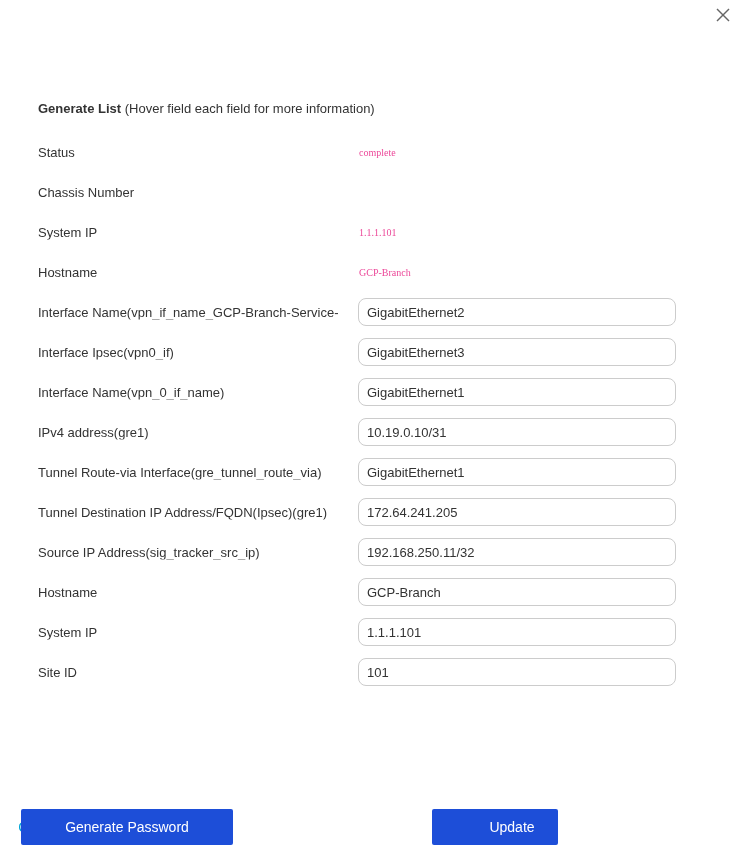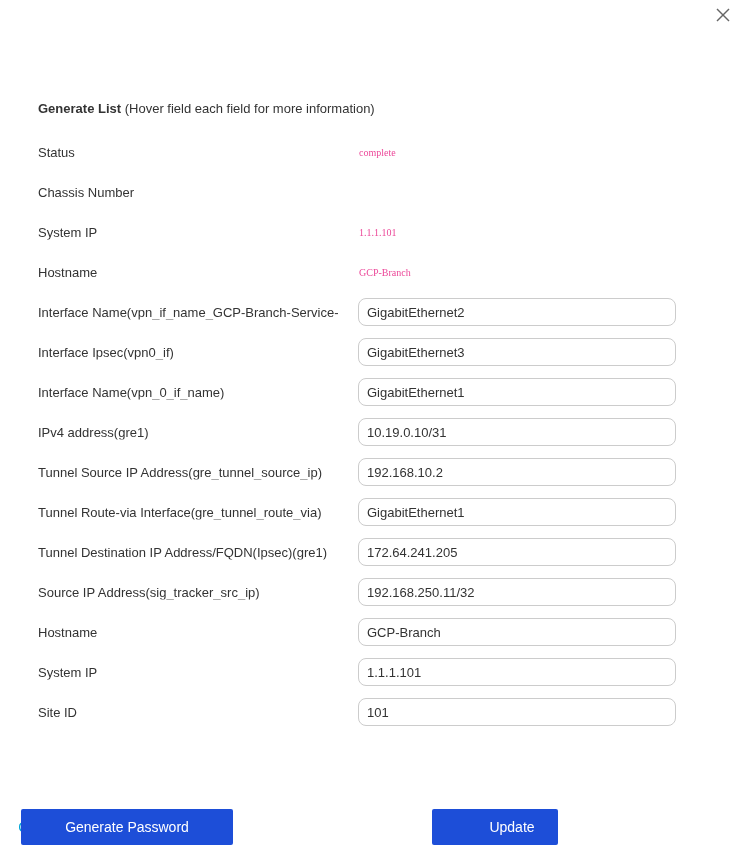--- a/index.html
+++ b/index.html
@@ -195,24 +195,20 @@
       </div>
       <div class="row">
         <div class="row-label">Interface Name(vpn_0_if_name)</div>
         <input class="row-input" type="text" value="GigabitEthernet1" style="">
       </div>
       <div class="row">
         <div class="row-label">IPv4 address(gre1)</div>
         <input class="row-input" type="text" value="10.19.0.10/31" style="">
       </div>
       <div class="row">
-        <div class="row-label">Tunnel Source IP Address(gre_tunnel_source_ip)</div>
-        <input class="row-input" type="text" value="192.168.10.2" style="">
-      </div>
-      <div class="row">
         <div class="row-label">Tunnel Route-via Interface(gre_tunnel_route_via)</div>
         <input class="row-input" type="text" value="GigabitEthernet1" style="">
       </div>
       <div class="row">
         <div class="row-label">Tunnel Destination IP Address/FQDN(Ipsec)(gre1)</div>
         <input class="row-input" type="text" value="172.64.241.205" style="">
       </div>
       <div class="row">
         <div class="row-label">Source IP Address(sig_tracker_src_ip)</div>
         <input class="row-input" type="text" value="192.168.250.11/32" style="">

